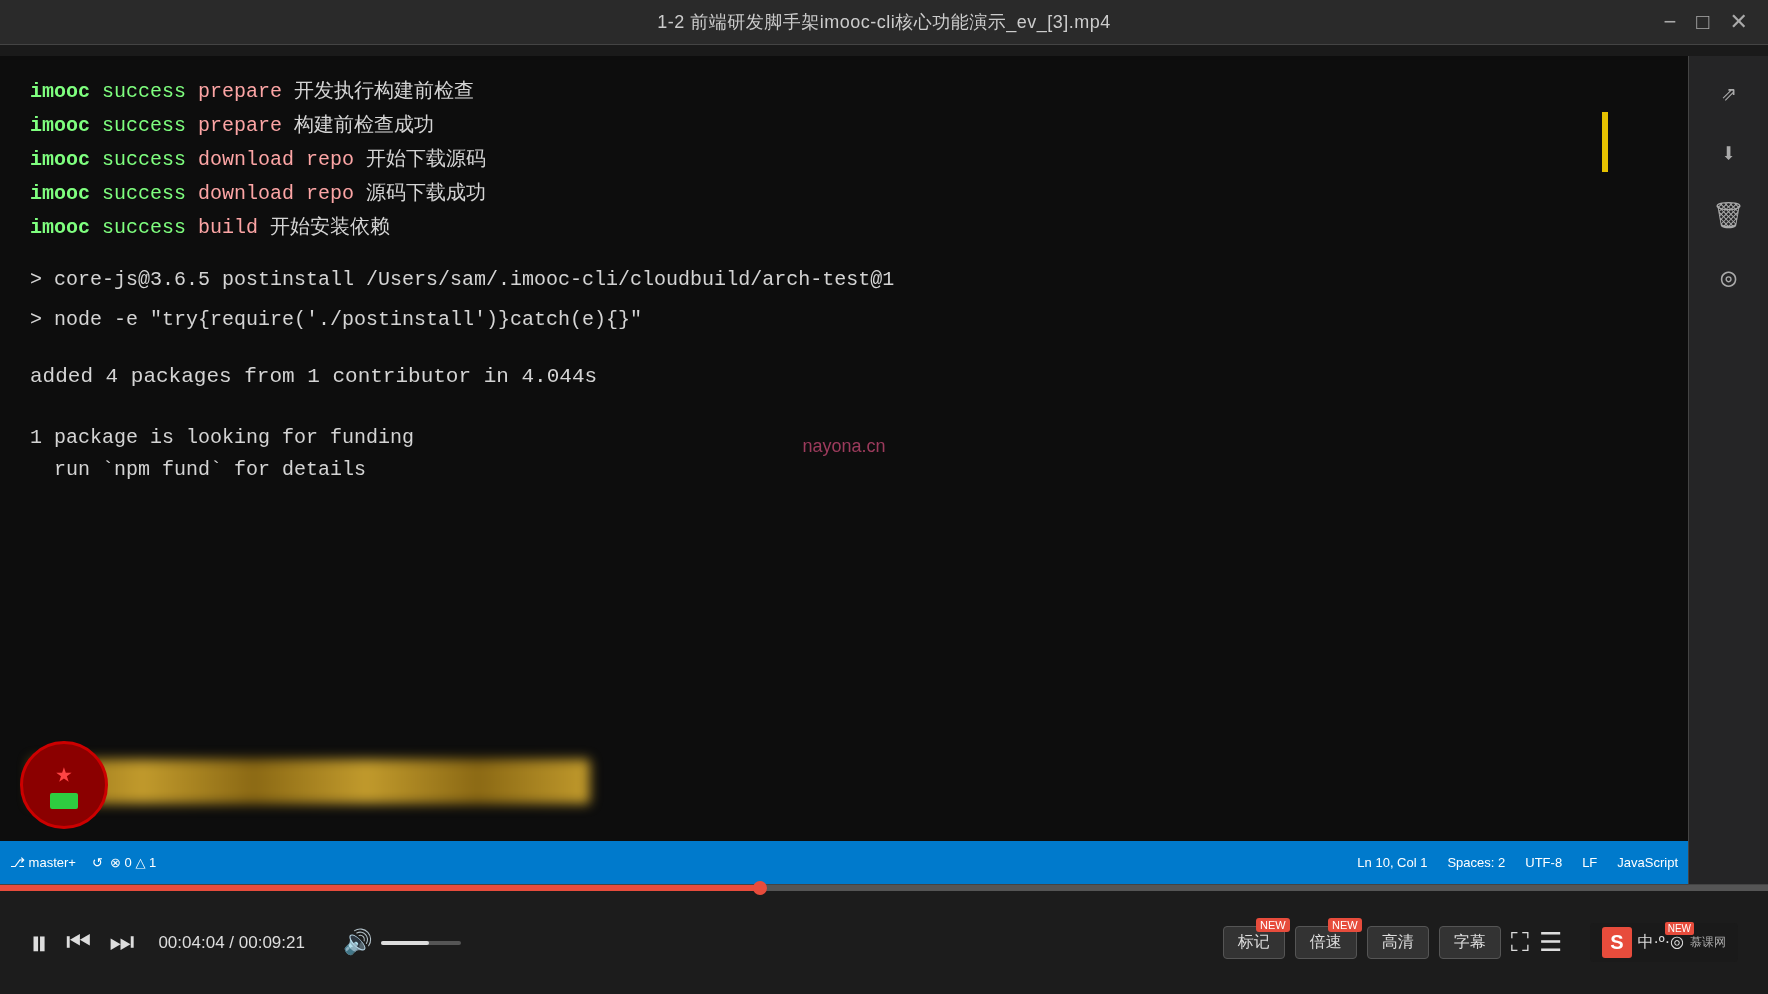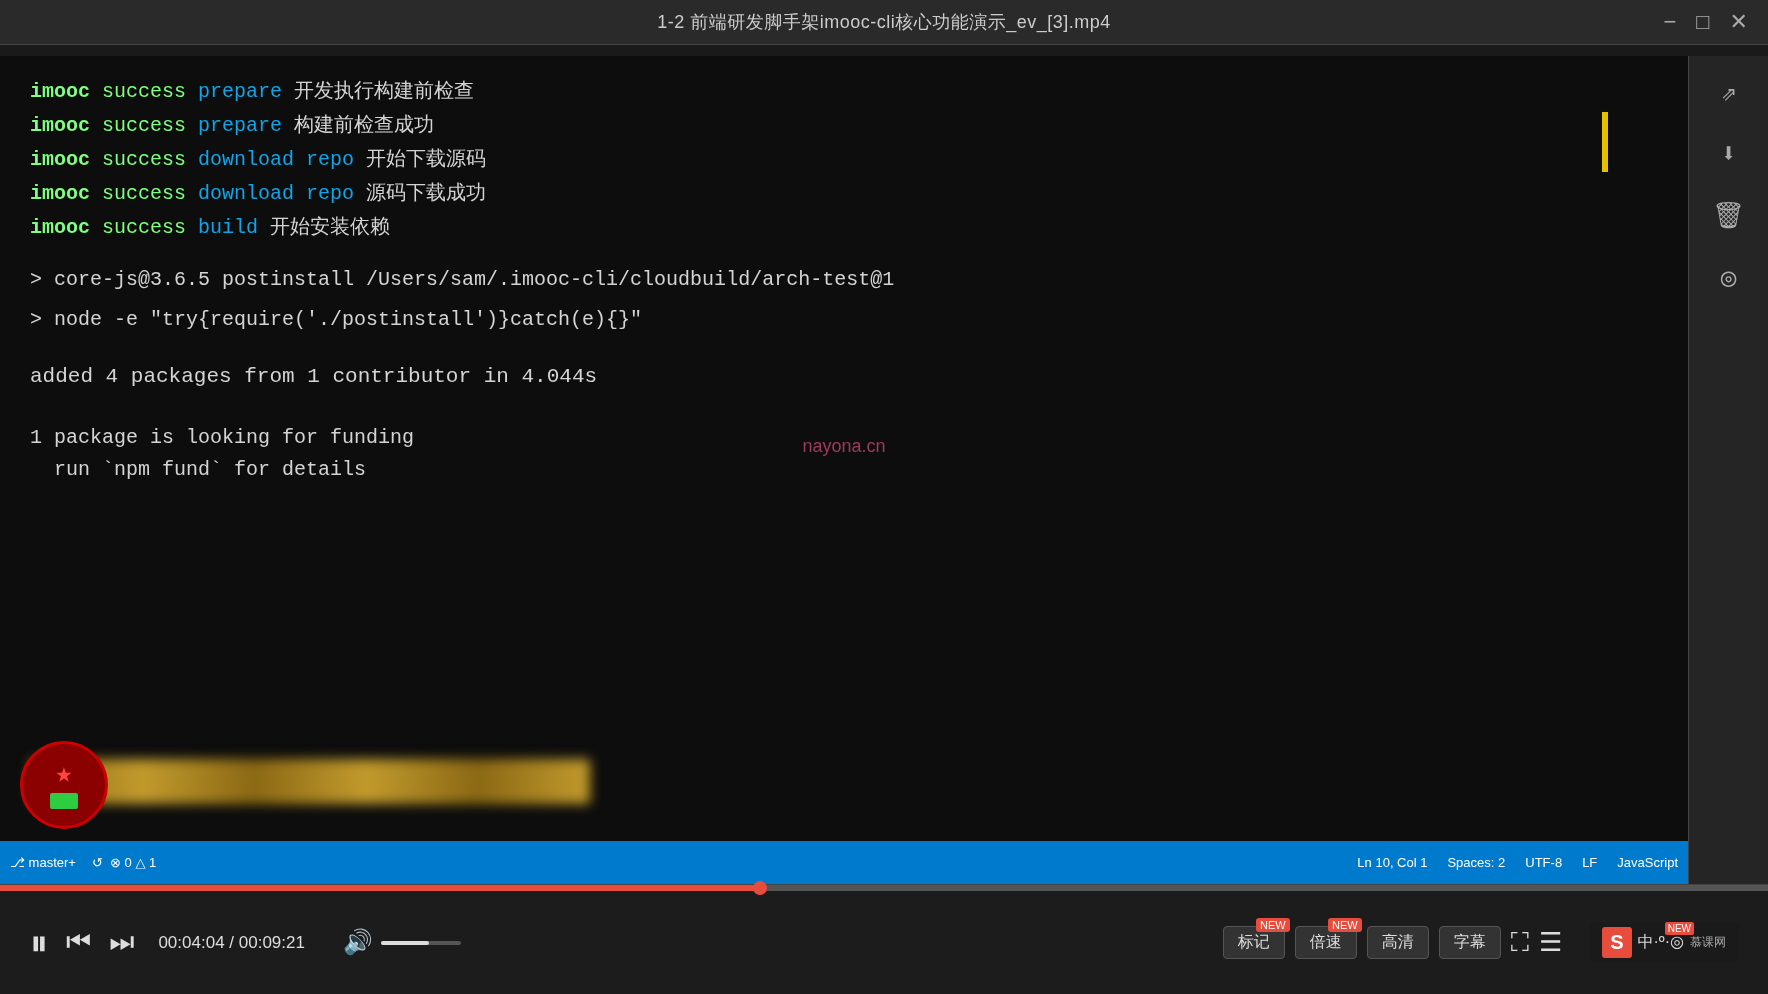--- a/index.html
+++ b/index.html
@@ -71,21 +71,21 @@
       white-space: pre;
     }
     .imooc-label {
       color: #7fff7f;
       font-weight: bold;
     }
     .success-label {
       color: #7fff7f;
     }
     .cmd-label {
-      color: #0ea5e9;
+      color: #fca5a5;
     }
     .text-white {
       color: #d4d4d4;
     }
     .prompt-line {
       color: #d4d4d4;
       margin-top: 8px;
     }
     .added-line {
       color: #d4d4d4;

